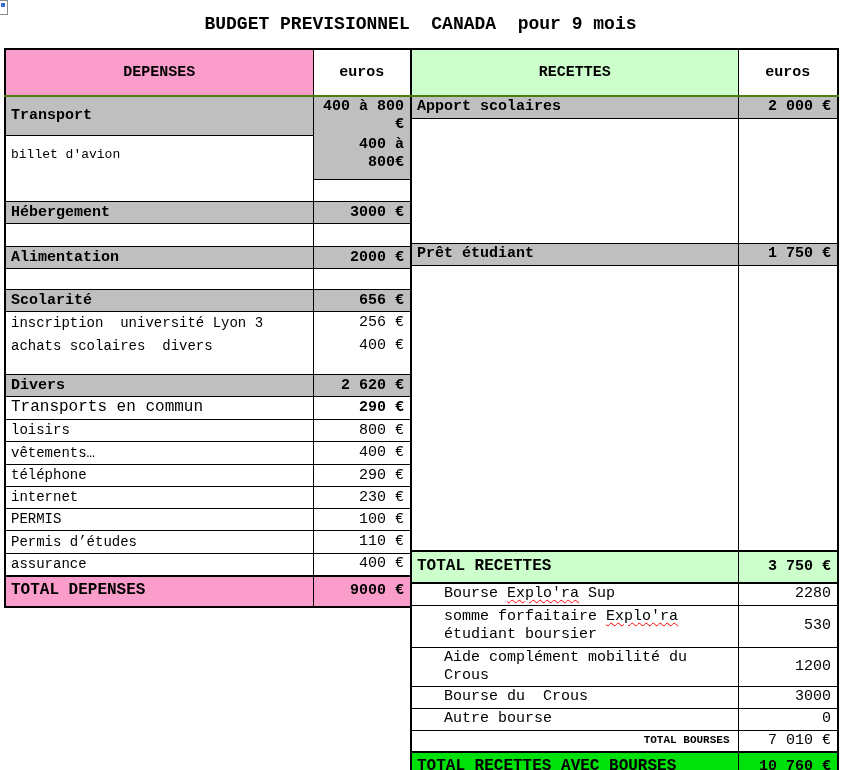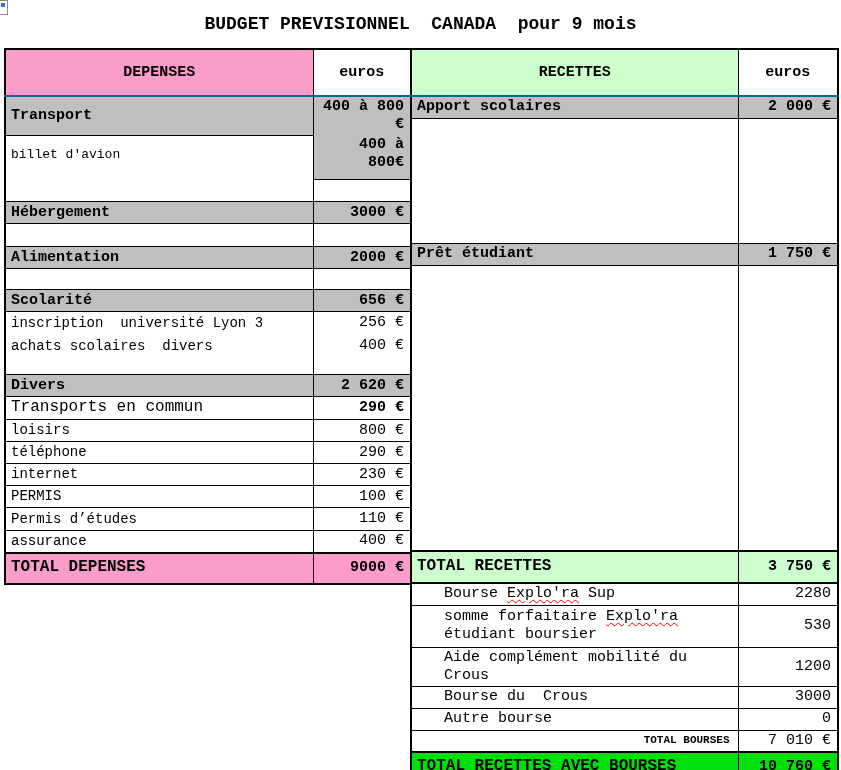--- a/index.html
+++ b/index.html
@@ -11,21 +11,21 @@
   .broken-img{position:absolute;left:-8px;top:0px;width:14px;height:13px;
     border:1px solid #8a8a8a;background:#fff;}
   .broken-img i{position:absolute;right:2px;top:2px;width:4px;height:4px;background:#3a6fd8;}
   .title{position:absolute;top:14px;left:0;width:841px;text-align:center;
     font-weight:bold;font-size:18px;white-space:pre;}
   table{border-collapse:collapse;table-layout:fixed;position:absolute;background:#fff;}
   .lt{left:4px;top:48px;width:406px;border:2px solid #000;}
   .rt{left:410px;top:48px;width:427px;border:2px solid #000;}
   td,th{border:1px solid #000;overflow:hidden;line-height:1.2;}
   th{font-size:15px;font-weight:bold;text-align:center;vertical-align:middle;
-     border-bottom:2px solid #0369a1;}
+     border-bottom:2px solid #4d7c0f;}
   .lbl{text-align:left;padding:1px 4px 1px 5px;font-size:14px;vertical-align:middle;white-space:pre-wrap;}
   .val{text-align:right;padding:1px 6px 1px 2px;font-size:15px;vertical-align:middle;}
   .gray{background:var(--gray);}
   .pink{background:var(--pink);}
   .lgreen{background:var(--lgreen);}
   .bgreen{background:var(--bgreen);}
   .sec{font-weight:bold;font-size:15px;}
   .bold{font-weight:bold;}
   .nb{border-top:none;border-bottom:none;}
   .nbb{border-bottom:none;}
@@ -110,20 +110,24 @@
       <td class="val bold gray">2 620 €</td>
     </tr>
     <tr style="height:23px">
       <td class="lbl tcommun">Transports en commun</td>
       <td class="val bold">290 €</td>
     </tr>
     <tr style="height:22px">
       <td class="lbl">loisirs</td>
       <td class="val">800 €</td>
     </tr>
+    <tr style="height:23px">
+      <td class="lbl">vêtements…</td>
+      <td class="val">400 €</td>
+    </tr>
     <tr style="height:22px">
       <td class="lbl">téléphone</td>
       <td class="val">290 €</td>
     </tr>
     <tr style="height:22px">
       <td class="lbl">internet</td>
       <td class="val">230 €</td>
     </tr>
     <tr style="height:22px">
       <td class="lbl">PERMIS</td>

